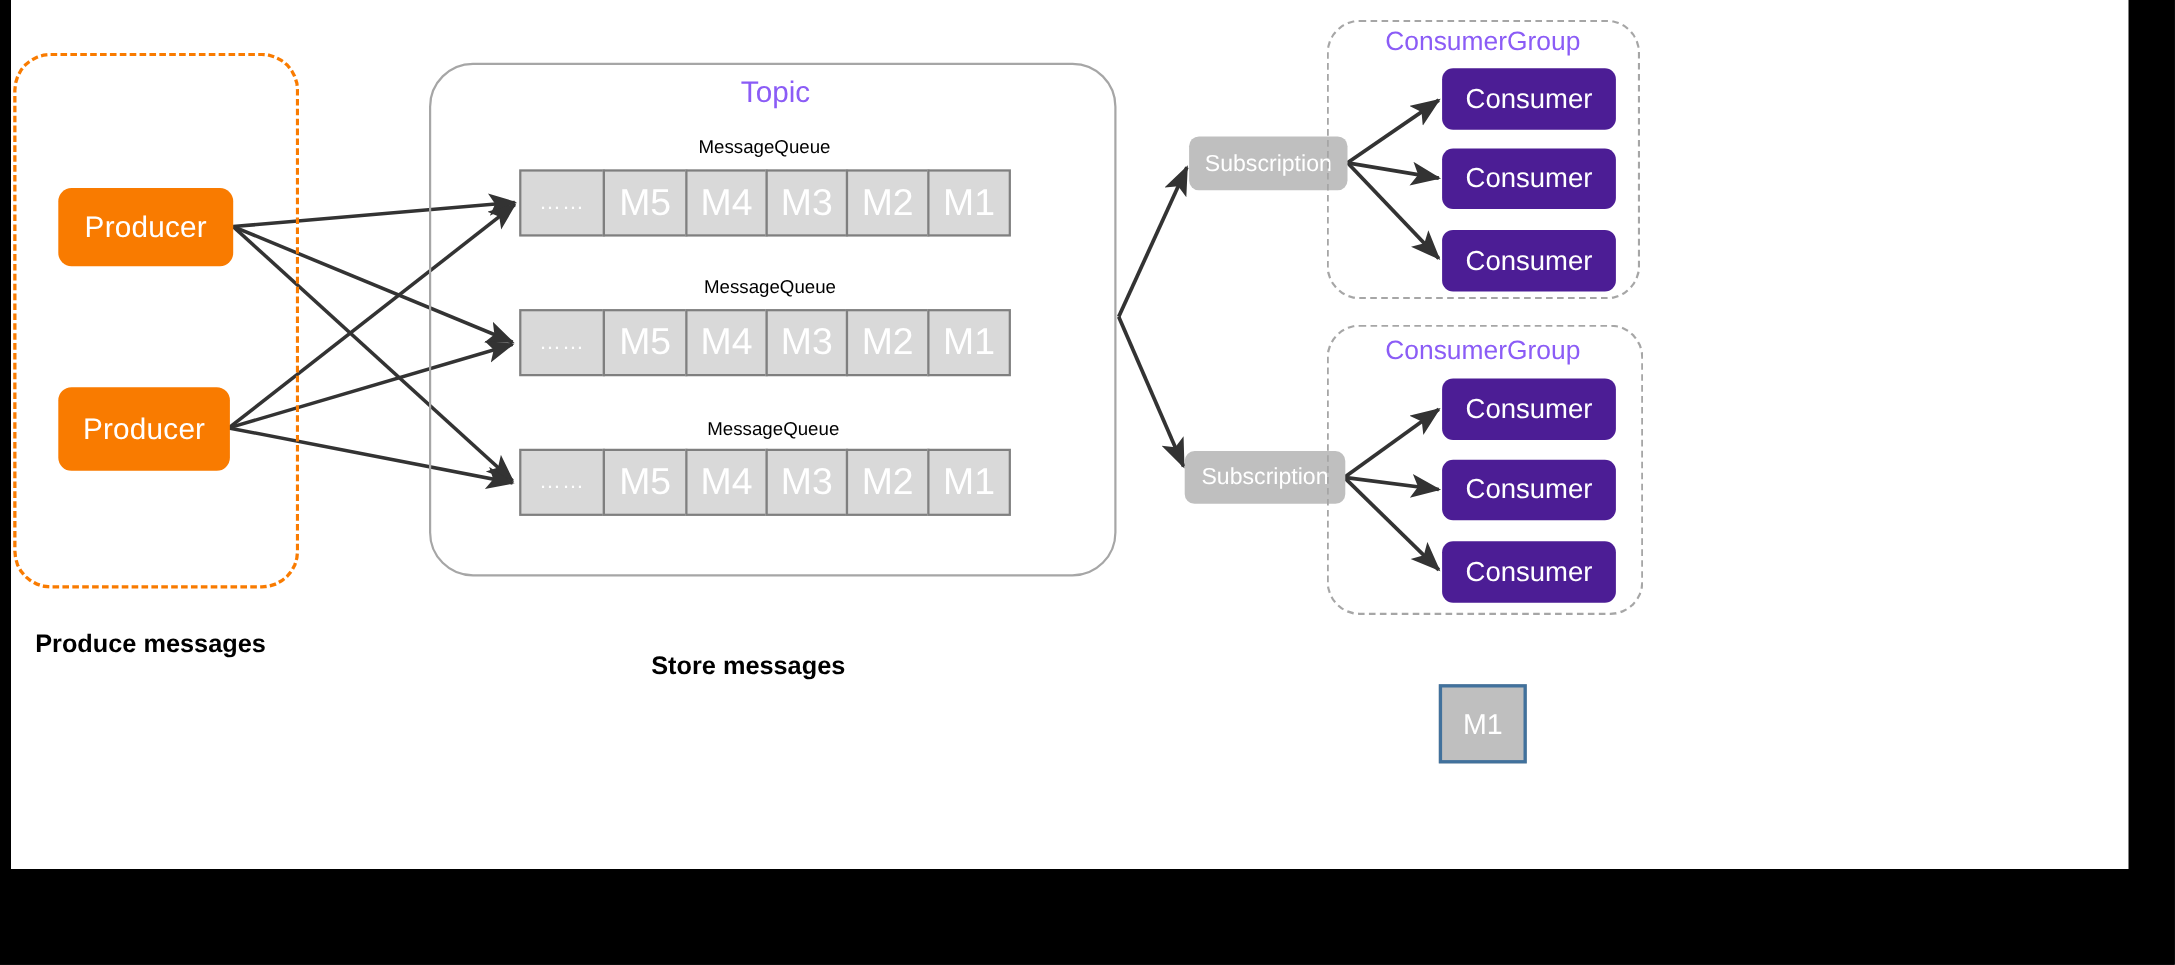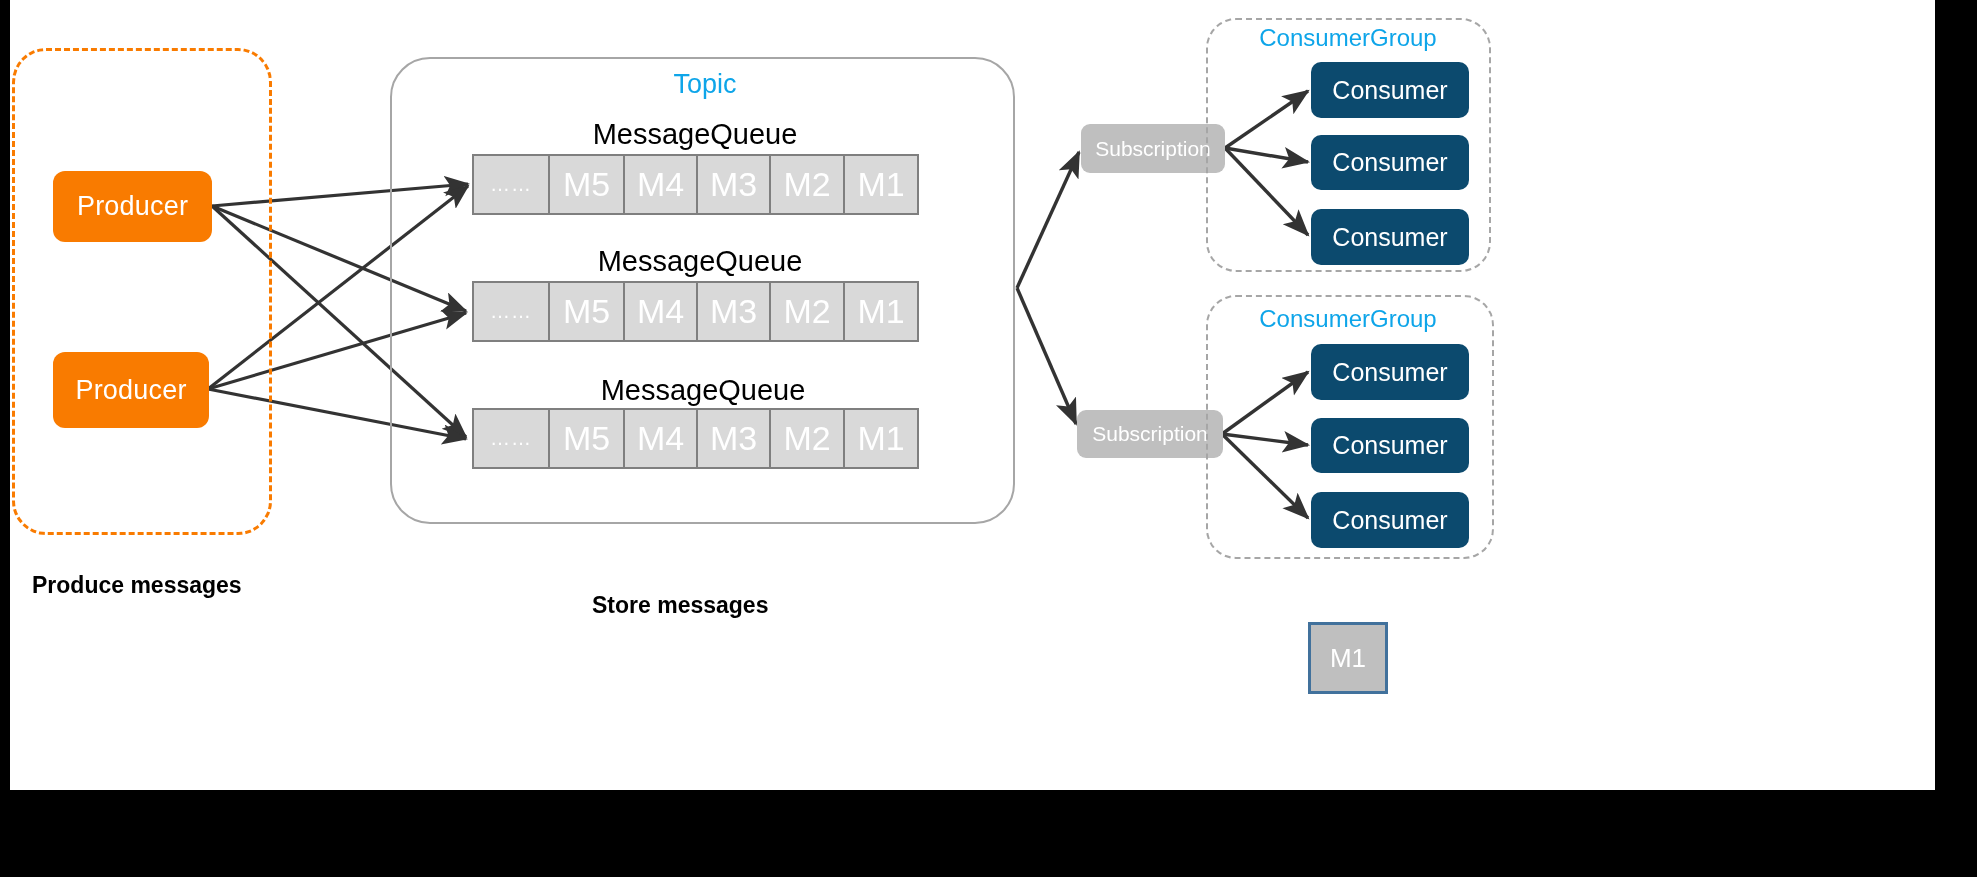--- a/index.html
+++ b/index.html
@@ -59,26 +59,26 @@
     border-radius: 30px;
     background: transparent;
   }
   .solid-gray-round {
     border: 2px solid #A6A6A6;
     border-radius: 40px;
     background: transparent;
   }
   
   .title-label {
-    color: #0ea5e9;
+    color: #8b5cf6;
     font-size: 27px;
   }
   .small-label {
     color: #000000;
-    font-size: 29px;
+    font-size: 17px;
   }
   .section-caption {
     color: #000000;
     font-size: 23px;
     font-weight: bold;
   }
   
   .mq-row {
     position: absolute;
     display: flex;
@@ -98,21 +98,21 @@
   .mq-cell:first-child { margin-left: 0; }
   .mq-cell.ellipsis { font-size: 20px; letter-spacing: 1px; }
   
   .subscription {
     background: #BFBFBF;
     color: #ffffff;
     border-radius: 9px;
     font-size: 21px;
   }
   .consumer {
-    background: #0c4a6e;
+    background: #4c1d95;
     color: #ffffff;
     border-radius: 10px;
     font-size: 25px;
   }
   
   .float-chip {
     background: #BFBFBF;
     border: 3px solid #41719C;
     color: #ffffff;
     font-size: 26px;

